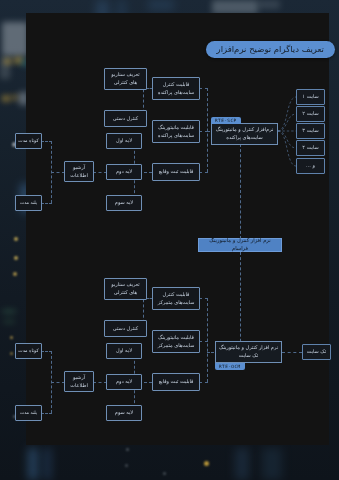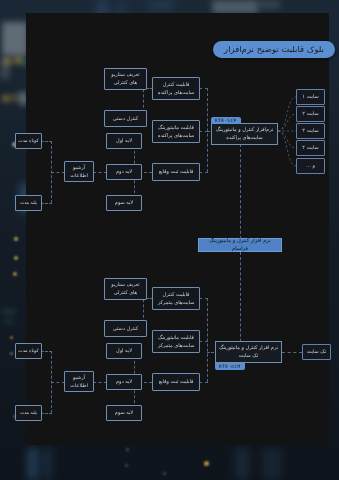--- a/index.html
+++ b/index.html
@@ -103,21 +103,21 @@
   <div class="streak" style="left:235px;top:448px;width:14px;height:32px;background:#22384f;opacity:.55;"></div>
   <div class="streak" style="left:262px;top:448px;width:20px;height:32px;background:#1e3346;opacity:.5;"></div>
   <div class="dot" style="left:204px;top:461px;width:5px;height:5px;background:#c9a33c;opacity:.9;"></div>
   <div class="dot" style="left:126px;top:448px;width:3px;height:3px;background:#8e99a3;opacity:.45;"></div>
   <div class="dot" style="left:125px;top:464px;width:3px;height:3px;background:#8e99a3;opacity:.4;"></div>
   <div class="dot" style="left:163px;top:472px;width:3px;height:3px;background:#9aa4ad;opacity:.4;"></div>
 </div>
 
 <div id="panel"></div>
 
-<div id="title-pill">بلوک قابلیت توضیح نرم‌افزار</div>
+<div id="title-pill">تعریف دیاگرام توضیح نرم‌افزار</div>
 
 <svg class="fan" style="left:0;top:0;width:339px;height:480px;">
   <path d="M278,131 C288,131 286,97 296,97"></path>
   <path d="M278,131 C288,131 286,114 296,114"></path>
   <path d="M278,131 L296,131"></path>
   <path d="M278,131 C288,131 286,148 296,148"></path>
   <path d="M278,131 C288,131 286,166 296,166"></path>
 </svg>
 
 <div class="cy" style="left:207px;top:88px;height:84px;"></div>

